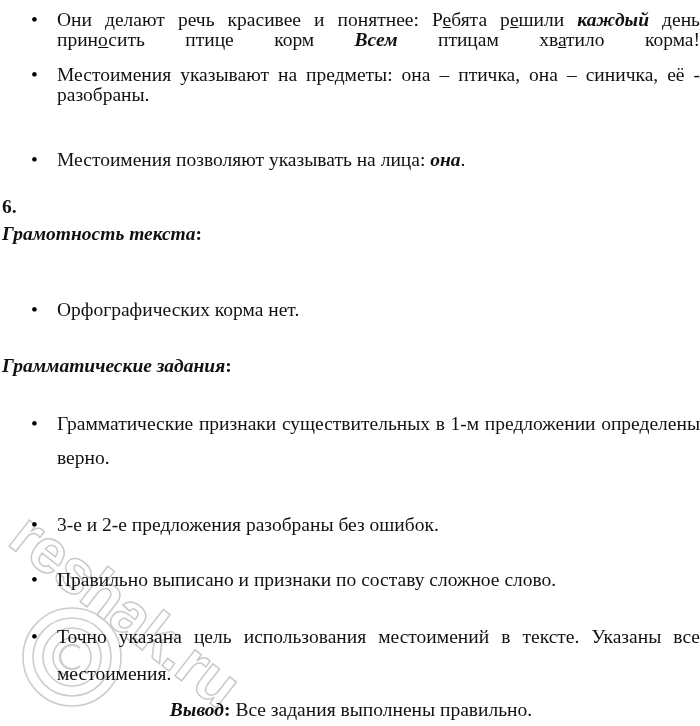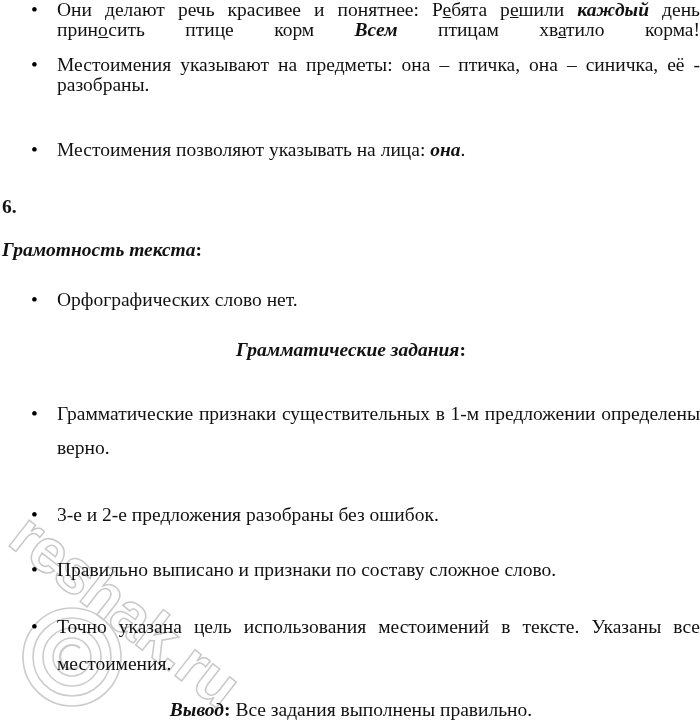--- a/index.html
+++ b/index.html
@@ -55,20 +55,21 @@
     position: absolute;
     left: 31px;
     top: 0;
     width: 10px;
     font-size: 19.5px;
     line-height: inherit;
     color: #000;
   }
   .bullet-item .ptext {
     display: block;
+    margin-top: 10px;
   }
   
   .just-all .ptext { text-align: justify; }
   .just-all .ptext::after {
     content: "";
     display: inline-block;
     width: 100%;
   }
 
   .lead { 
@@ -123,34 +124,34 @@
     <p class="doc-line bullet-item">
       <span class="bullet-dot">•</span>
       <span class="ptext">Местоимения позволяют указывать на лица: <span class="bi">она</span>.</span>
     </p>
   </div>
 
   <div class="blk" style="top:197px;">
     <p class="doc-line lead b">6.</p>
   </div>
 
-  <div class="blk" style="top:240px;">
+  <div class="blk" style="top:224px;">
     <p class="doc-line lead">
       <span class="bi">Грамотность текста</span><span class="b">:</span>
     </p>
   </div>
 
   <div class="blk" style="top:290px;">
     <p class="doc-line bullet-item">
       <span class="bullet-dot">•</span>
-      <span class="ptext">Орфографических слово нет.</span>
+      <span class="ptext">Орфографических корма нет.</span>
     </p>
   </div>
 
-  <div class="blk" style="top:340px;text-align:center;">
+  <div class="blk" style="top:356px;">
     <p class="doc-line lead">
       <span class="bi">Грамматические задания</span><span class="b">:</span>
     </p>
   </div>
 
   <div class="blk" style="top:397px;">
     <p class="doc-line bullet-item" style="line-height:1.75;">
       <span class="bullet-dot" style="line-height:1.75;">•</span>
       <span class="ptext">Грамматические признаки существительных в 1-м предложении определены верно.</span>
     </p>

